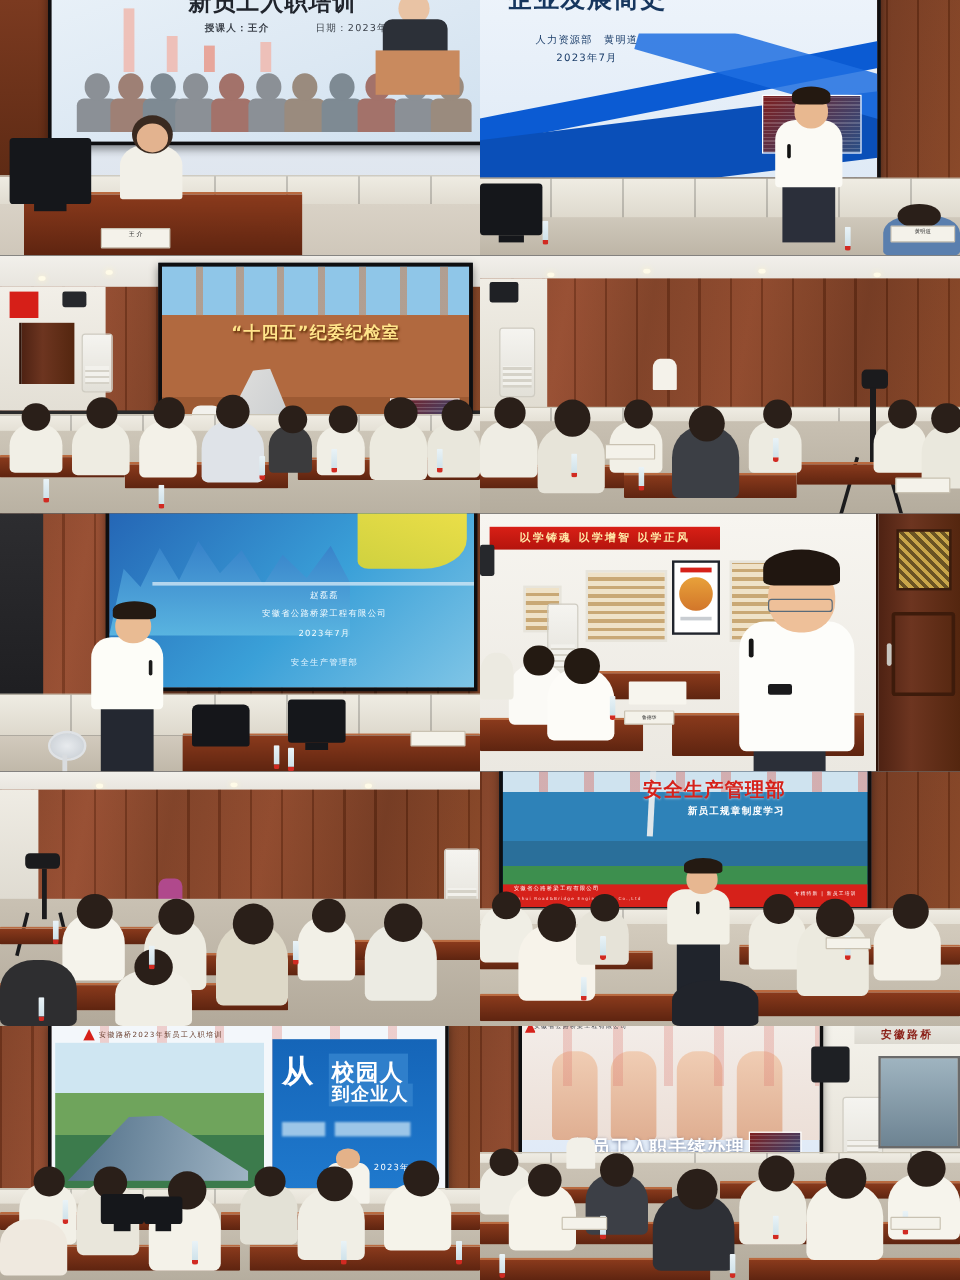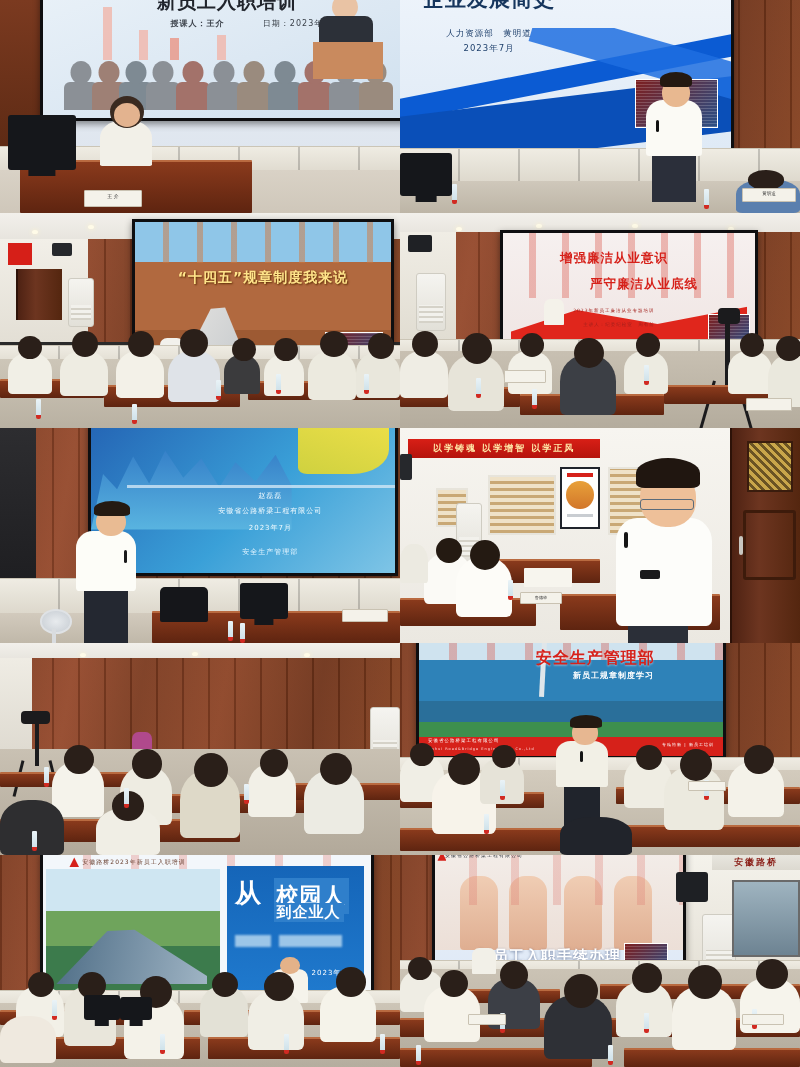--- a/index.html
+++ b/index.html
@@ -212,21 +212,21 @@
     <div class="door" style="left:4%;top:26%;width:11%;height:24%"></div>
     <div class="ac" style="left:17%;top:30%;width:6%;height:22%"></div>
     <div style="position:absolute;left:13%;top:14%;width:5%;height:6%;background:#26282c;border-radius:2px"></div>
     <div class="screen s3">
       <div class="photo"></div>
       <div style="position:absolute;left:0;top:0;width:100%;height:26%;
         background:repeating-linear-gradient(90deg,transparent 0 28px,rgba(210,120,60,.5) 28px 34px)"></div>
       <div style="position:absolute;left:12%;top:52%;width:40%;height:48%;
         background:linear-gradient(120deg,#e8e6e3,#bfc4c8);clip-path:polygon(10% 100%,44% 8%,58% 6%,86% 100%)"></div>
       <div class="cn" style="position:absolute;left:50%;top:30%;transform:translateX(-50%);
-           font-size:14px;color:#ffe48a;text-shadow:1px 1px 2px #5a2a00">“十四五”规章制度我来说</div>
+           font-size:14px;color:#ffe48a;text-shadow:1px 1px 2px #5a2a00">“十四五”纪委纪检室</div>
       <div class="pip" style="right:3%;bottom:6%;width:22%;height:22%"></div>
     </div>
     <div style="position:absolute;left:40%;top:58%;width:6%;height:10%;background:#f2f1ec;border-radius:30% 30% 4% 4%"></div>
     <div class="podium-strip" style="bottom:28%;height:10%"></div>
     <div class="floor" style="height:32%;background:linear-gradient(#cdc6b8,#b9b1a2)"></div>
     <div>
       <div class="desk" style="left:0;bottom:14%;width:26%;height:8%"></div>
       <div class="desk" style="left:26%;bottom:10%;width:34%;height:9%"></div>
       <div class="desk" style="left:62%;bottom:13%;width:38%;height:8%"></div>
       <div class="person" style="left:2%;bottom:16%;width:11%;height:19%;background:#f1efe6"></div>
@@ -257,34 +257,20 @@
     <div class="ceiling" style="height:11%">
       <div class="light" style="left:14%;top:60%"></div>
         <div class="light" style="left:34%;top:45%"></div>
       <div class="light" style="left:58%;top:45%"></div>
         <div class="light" style="left:82%;top:60%"></div>
     </div>
     <div class="wall-wood" style="top:9%;height:50%"></div>
     <div style="position:absolute;left:0;top:9%;width:14%;height:50%;background:linear-gradient(#f0ede5,#e1ddd2)"></div>
     <div style="position:absolute;left:2%;top:10%;width:6%;height:8%;background:#1f2125;border-radius:2px"></div>
     <div class="ac" style="left:4%;top:28%;width:7%;height:26%"></div>
-    <div class="screen s4">
-      <div style="position:absolute;left:0;top:0;width:100%;height:50%;
-        background:repeating-linear-gradient(90deg,transparent 0 26px,rgba(222,110,100,.45) 26px 33px)"></div>
-      <div class="ribbon"></div>
-      <div class="cn" style="position:absolute;left:44%;top:13%;transform:translateX(-50%);
-           font-size:12.5px;color:#d6211a">增强廉洁从业意识</div>
-      <div class="cn" style="position:absolute;left:56%;top:33%;transform:translateX(-50%);
-           font-size:12.5px;color:#d6211a">严守廉洁从业底线</div>
-      <div class="cn" style="position:absolute;left:44%;top:58%;transform:translateX(-50%);
-           font-size:4.5px;color:#a3201c;font-weight:normal">2023年新员工廉洁从业专题培训</div>
-      <div class="cn" style="position:absolute;left:46%;top:69%;transform:translateX(-50%);
-           font-size:4.5px;color:#a3201c;font-weight:normal">主讲人：纪委纪检室　周有前</div>
-      <div class="pip" style="right:2%;bottom:10%;width:16%;height:26%"></div>
-    </div>
     <div style="position:absolute;left:36%;top:40%;width:5%;height:12%;background:#f4f2ea;border-radius:30% 30% 4% 4%"></div>
     <div class="podium-strip" style="bottom:32%;height:9%"></div>
     <div class="floor" style="height:36%;background:linear-gradient(#c8c0b2,#b4ac9d)"></div>
     <div class="tripod" style="left:74%;top:44%;width:16%;height:56%">
       <i style="left:34%;top:0;width:34%;height:14%;border-radius:4px"></i>
       <i style="left:46%;top:13%;width:7%;height:52%"></i>
       <i style="left:16%;top:60%;width:5%;height:42%;transform:rotate(16deg)"></i>
       <i style="left:74%;top:60%;width:5%;height:42%;transform:rotate(-16deg)"></i>
     </div>
     <div>
@@ -499,21 +485,21 @@
     <div class="screen s7">
       <div style="position:absolute;left:0;top:0;width:100%;height:100%;
         background:repeating-linear-gradient(90deg,transparent 0 40px,rgba(225,130,120,.35) 40px 48px)"></div>
       <div class="cn" style="position:absolute;left:12%;top:3%;font-size:6px;color:#6a4030;font-weight:normal">安徽路桥2023年新员工入职培训</div>
       <div style="position:absolute;left:8%;top:2.5%;width:10px;height:10px;background:#d6211a;
         clip-path:polygon(50% 0,100% 100%,0 100%)"></div>
       <div class="hill"></div>
       <div class="road"></div>
       <div class="bluepane">
         <div class="cn" style="position:absolute;left:6%;top:8%;font-size:26px;color:#ffffff">从</div>
-        <div class="cn" style="position:absolute;left:34%;top:10%;font-size:22px;color:#ffffff;
+        <div class="cn" style="position:absolute;left:34%;top:10%;font-size:19px;color:#ffffff;
           background:#2f7fcb;padding:3px 3px">校园人</div>
         <div class="cn" style="position:absolute;left:34%;top:30%;font-size:15px;color:#ffffff;
           background:#2f7fcb;padding:0 3px">到企业人</div>
         <div style="position:absolute;left:6%;top:56%;width:26%;height:9%;background:#9cc6e8;filter:blur(1px)"></div>
         <div style="position:absolute;left:38%;top:56%;width:46%;height:9%;background:#9cc6e8;filter:blur(1px)"></div>
         <div class="cn" style="position:absolute;right:7%;bottom:10%;font-size:7px;color:#ffffff;font-weight:normal">2023年7月</div>
       </div>
     </div>
     <div class="podium-strip" style="bottom:26%;height:10%"></div>
     <div class="floor" style="height:30%;background:linear-gradient(#cdc5b7,#b5ad9e)"></div>

